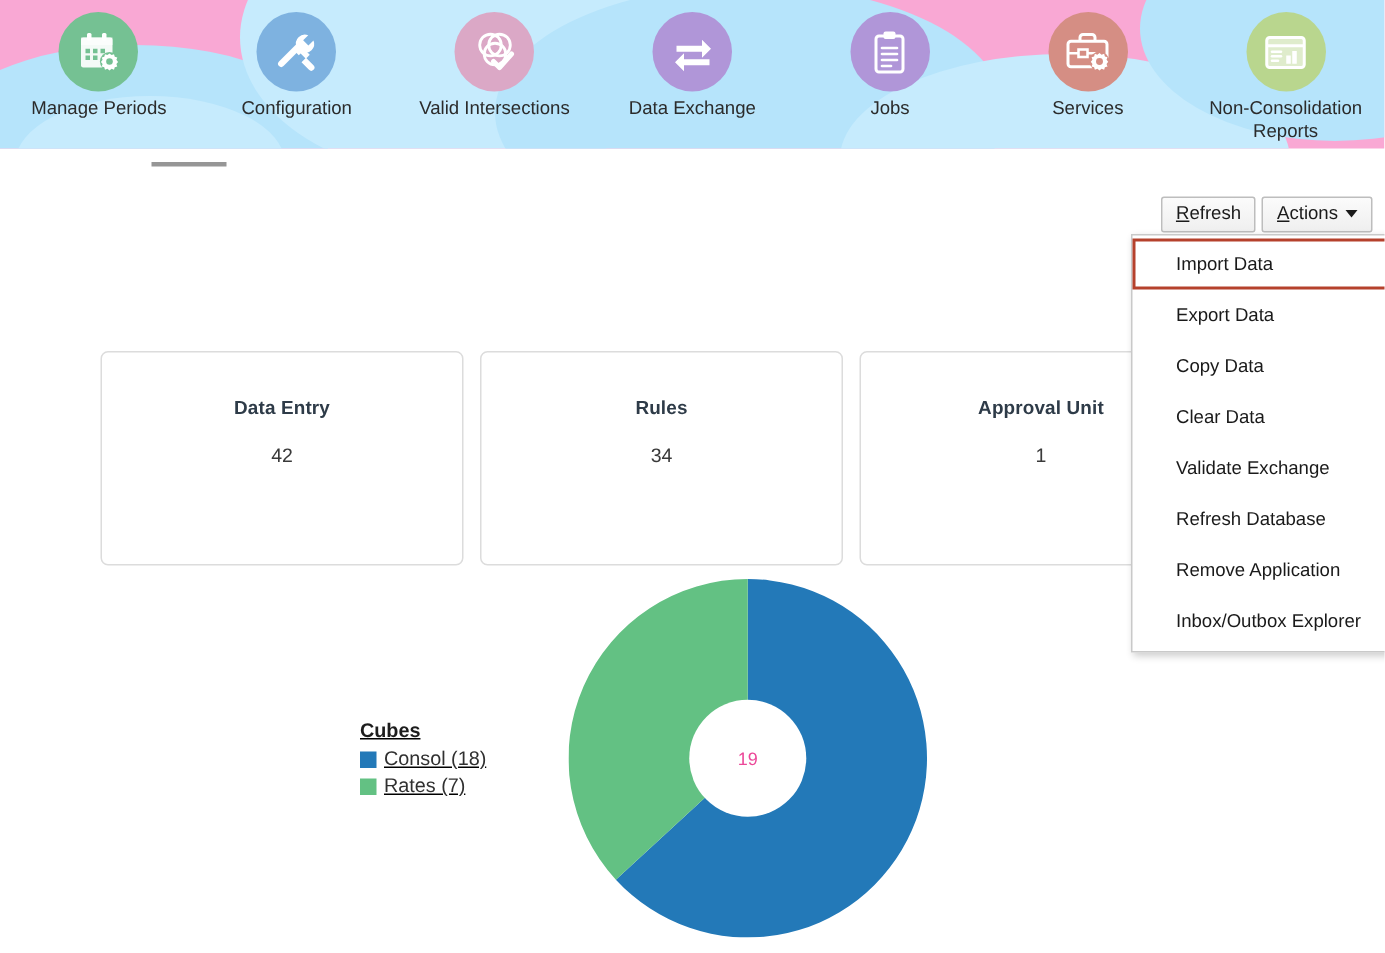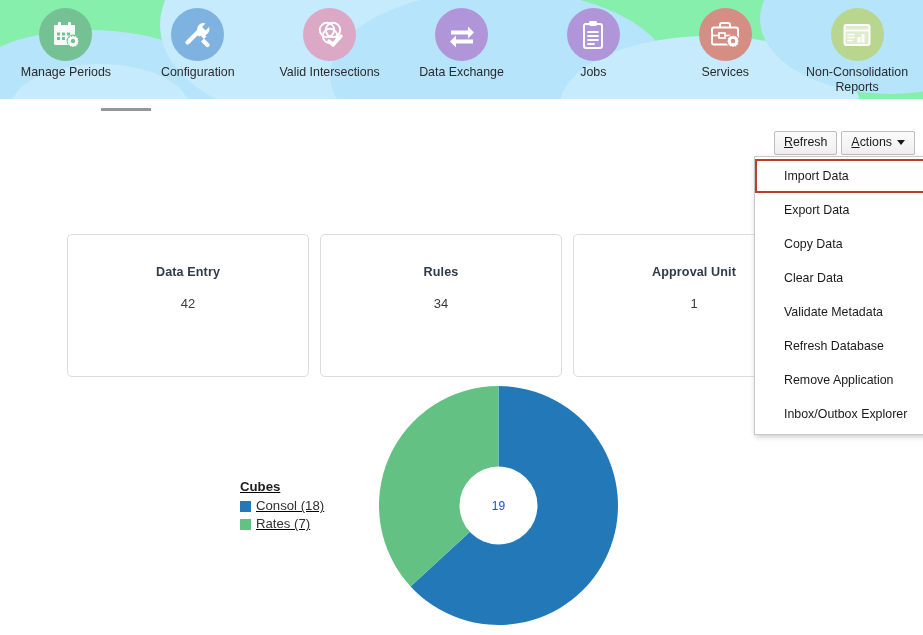--- a/index.html
+++ b/index.html
@@ -14,21 +14,21 @@
     overflow: hidden;
     position: relative;
   }
 
   
   #app-header {
     position: absolute;
     left: 0; top: 0;
     width: 923px;
     height: 99px;
-    background: #86efac;
+    background: #f9a8d4;
     overflow: hidden;
   }
   .cloud {
     position: absolute;
     background: #a7ddfa;
     border-radius: 50%;
     pointer-events: none;
   }
   .cloud.light { background: #b6e4fb; }
   .cloud.lighter { background: #c6ebfd; }
@@ -192,21 +192,21 @@
   #donut-center-label {
     position: absolute;
     left: 379px;
     top: 14px;
     width: 239px;
     height: 239px;
     display: flex;
     align-items: center;
     justify-content: center;
     font-size: 12px;
-    color: #1d4ed8;
+    color: #ec4899;
     pointer-events: none;
   }
   #chart-legend {
     position: absolute;
     left: 240px;
     top: 107px;
     width: 120px;
     text-decoration: underline;
   }
   .legend-title {
@@ -366,21 +366,21 @@
       <span>ctions</span>
     <span class="caret"></span>
   </div>
 </div>
 
 <div id="actions-menu">
   <div class="menu-item focused" style="border-color: rgb(181, 65, 44);"><span>Import Data</span></div>
   <div class="menu-item"><span>Export Data</span></div>
   <div class="menu-item"><span>Copy Data</span></div>
   <div class="menu-item"><span>Clear Data</span></div>
-  <div class="menu-item"><span>Validate Metadata</span></div>
+  <div class="menu-item"><span>Validate Exchange</span></div>
   <div class="menu-item"><span>Refresh Database</span></div>
   <div class="menu-item"><span>Remove Application</span></div>
   <div class="menu-item"><span>Inbox/Outbox Explorer</span></div>
 </div>
 
 <div id="cards-row">
   <div class="metric-card">
     <div class="metric-title">Data Entry</div>
     <div class="metric-value">42</div>
   </div>

